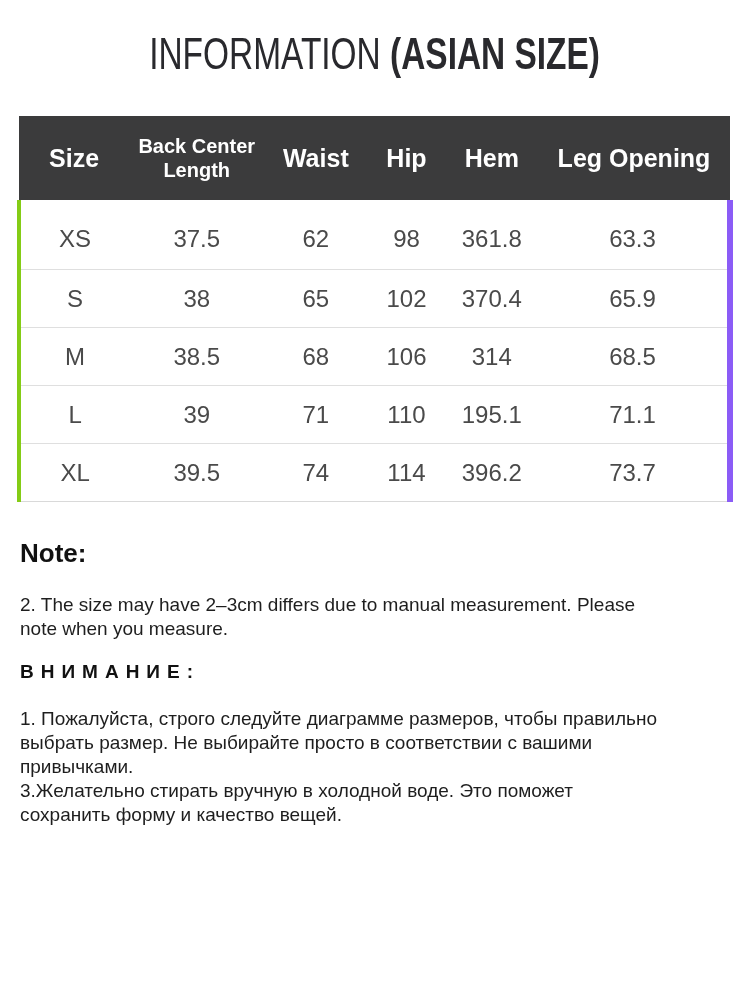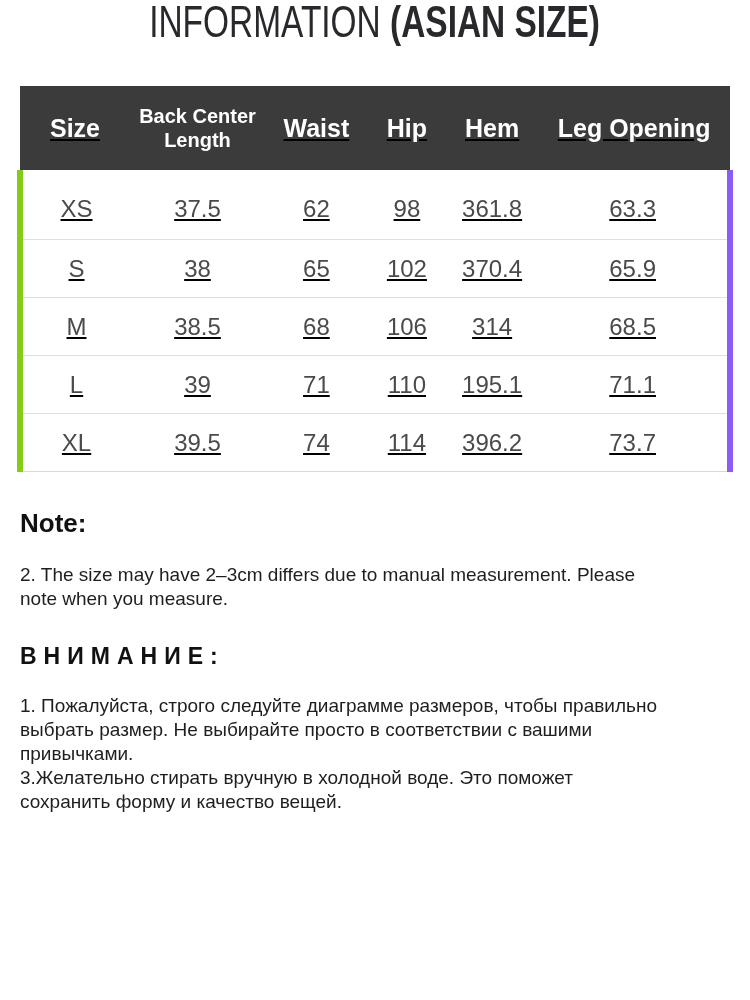--- a/index.html
+++ b/index.html
@@ -11,43 +11,43 @@
   .page {
     position: relative;
     width: 750px;
     height: 1000px;
     background: #ffffff;
     overflow: hidden;
   }
 
   
   .title-wrap {
-    height: 86px;
+    height: 108px;
     display: flex;
+    align-items: center;
     justify-content: center;
   }
   .title {
     display: inline-block;
     transform: scaleX(0.76);
     transform-origin: center;
     white-space: nowrap;
     font-size: 44px;
     color: #29292d;
     line-height: 1;
   }
   .title .t-regular { font-weight: normal; }
   .title .t-bold    { font-weight: bold; }
 
   
   table.size-table {
     width: 716px;
-    margin: 0 auto;
+    margin: 8px auto;
     border-collapse: collapse;
     table-layout: fixed;
-    text-decoration: underline;
   }
   table.size-table thead th {
     background: #3b3b3c;
     color: #ffffff;
     height: 84px;
     font-weight: bold;
     font-size: 25px;
     text-align: center;
     vertical-align: middle;
     padding: 0;
@@ -67,40 +67,40 @@
     font-size: 24px;
     color: #4a4a4a;
     border-top: 1px solid #dfdfdf;
     padding: 0;
   }
   table.size-table tbody tr:first-child td {
     border-top: none;
     height: 61px;
     padding-top: 8px;
   }
-  table.size-table tbody tr td:first-child { border-left: 6px solid #84cc16; }
+  table.size-table tbody tr td:first-child { border-left: 4px solid #84cc16; }
   table.size-table tbody tr td:last-child  { border-right: 6px solid #8b5cf6; }
   table.size-table tbody tr:last-child td  { border-bottom: 1px solid #d9d9d9; }
 
   
   .notes {
     margin: 36px 20px 0 20px;
     color: #1e1e1e;
   }
   .note-heading {
     font-size: 26px;
     font-weight: bold;
     color: #111111;
   }
   .attention-heading {
-    font-size: 23px;
+    font-size: 19px;
     font-weight: bold;
     letter-spacing: 7px;
     color: #111111;
-    margin-top: 32px;
+    margin-top: 20px;
   }
   .note-items {
     margin-top: 24px;
     font-size: 19px;
     line-height: 24px;
   }
   .note-item {
     white-space: pre-wrap;
   }
 </style>

